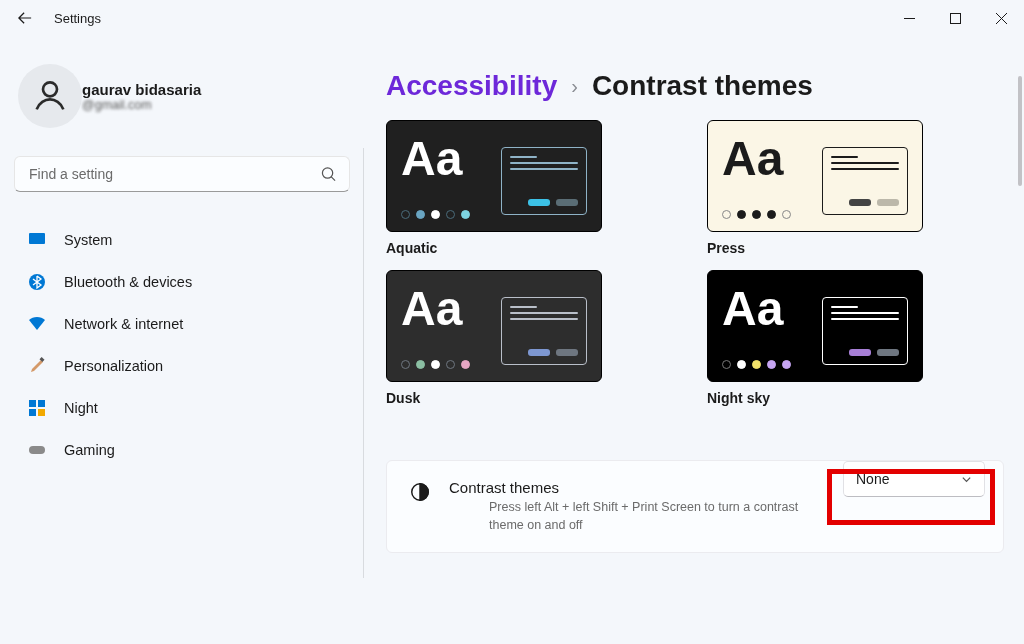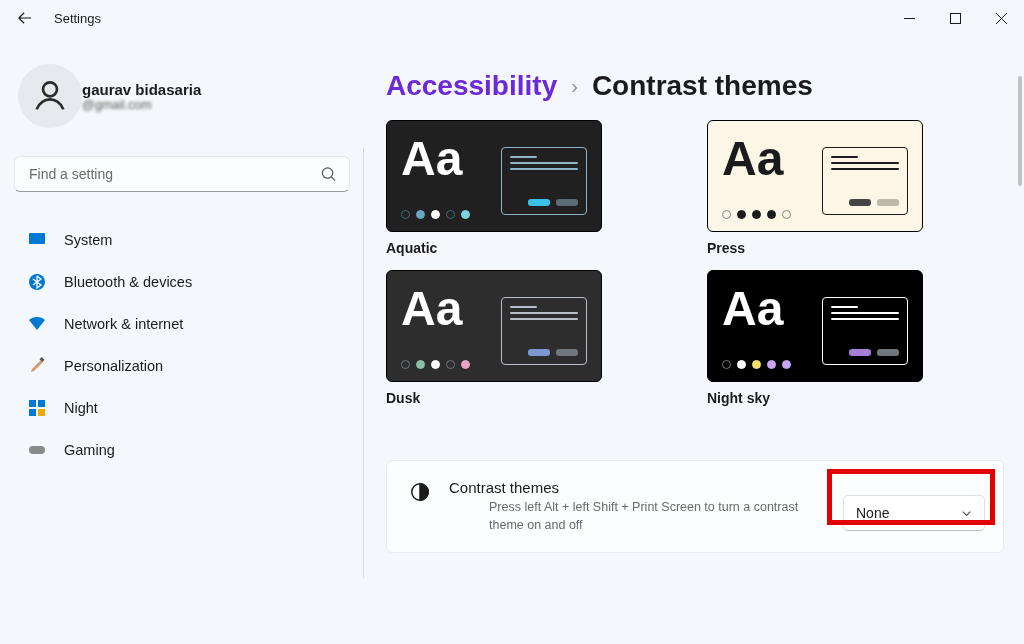--- a/index.html
+++ b/index.html
@@ -74,21 +74,21 @@
   .d-aquatic .d1{border-color:#4a6b7a}.d-aquatic .d2{border-color:#6aa5c2;background:#6aa5c2}.d-aquatic .d3{border-color:#fff;background:#fff}.d-aquatic .d4{border-color:#4a6b7a}.d-aquatic .d5{border-color:#7dd3e0;background:#7dd3e0}
   .d-desert .d1{border-color:#888}.d-desert .d2{border-color:#1b1b1b;background:#1b1b1b}.d-desert .d3{border-color:#1b1b1b;background:#1b1b1b}.d-desert .d4{border-color:#1b1b1b;background:#1b1b1b}.d-desert .d5{border-color:#888}
   .d-dusk .d1{border-color:#6e7680}.d-dusk .d2{border-color:#8bbfa3;background:#8bbfa3}.d-dusk .d3{border-color:#fff;background:#fff}.d-dusk .d4{border-color:#6e7680}.d-dusk .d5{border-color:#e6a6c3;background:#e6a6c3}
   .d-night .d1{border-color:#777}.d-night .d2{border-color:#fff;background:#fff}.d-night .d3{border-color:#f3e26a;background:#f3e26a}.d-night .d4{border-color:#c7a6f3;background:#c7a6f3}.d-night .d5{border-color:#c7a6f3;background:#c7a6f3}
 
   .card { background:#fbfdff; border:1px solid #ebebef; border-radius:6px; padding: 18px 22px; margin-top: 54px; max-width: 620px; position:relative; }
   .card-row { display:flex; align-items:flex-start; gap: 18px; }
   .card-icon { width:22px; height:22px; margin-top:2px; }
   .card-text .ct-title { font-size: 15px; color:#1b1b1b; margin-bottom:2px; }
   .card-text .ct-desc { font-size: 12.5px; color:#6b6b6b; max-width: 330px; line-height:1.45;margin-left:40px; }
-  .theme-select { position:absolute; right: 18px; top: 34px; width: 142px; height: 36px; border:1px solid #e1e1e5; border-bottom:1.5px solid #bdbdc2; border-radius:5px; background:#fff; display:flex; align-items:center; padding:0 12px; font-size:14px; justify-content:space-between;}
+  .theme-select { position:absolute; right: 18px; top: 0; width: 142px; height: 36px; border:1px solid #e1e1e5; border-bottom:1.5px solid #bdbdc2; border-radius:5px; background:#fff; display:flex; align-items:center; padding:0 12px; font-size:14px; justify-content:space-between;}
   .red-highlight { position:absolute; right: 8px; top: 8px; width: 168px; height: 56px; border:5px solid #e30000; pointer-events:none; }
 
   .card-actions { display:flex; gap: 10px; justify-content:flex-end; margin-top: 24px; }
   .act-btn { height: 36px; padding: 0 26px; border:1px solid #e6e6ea; background:#f9fafc; border-radius:5px; font-size:14px; color:#9b9ba1; }
 
   .scrollbar { position:absolute; right:2px; top:40px; width:4px; height:110px; background:#c2c2c6; border-radius:2px; }
   .main-wrap { position:relative; flex:1; }
 </style>
 </head>
 <body>

